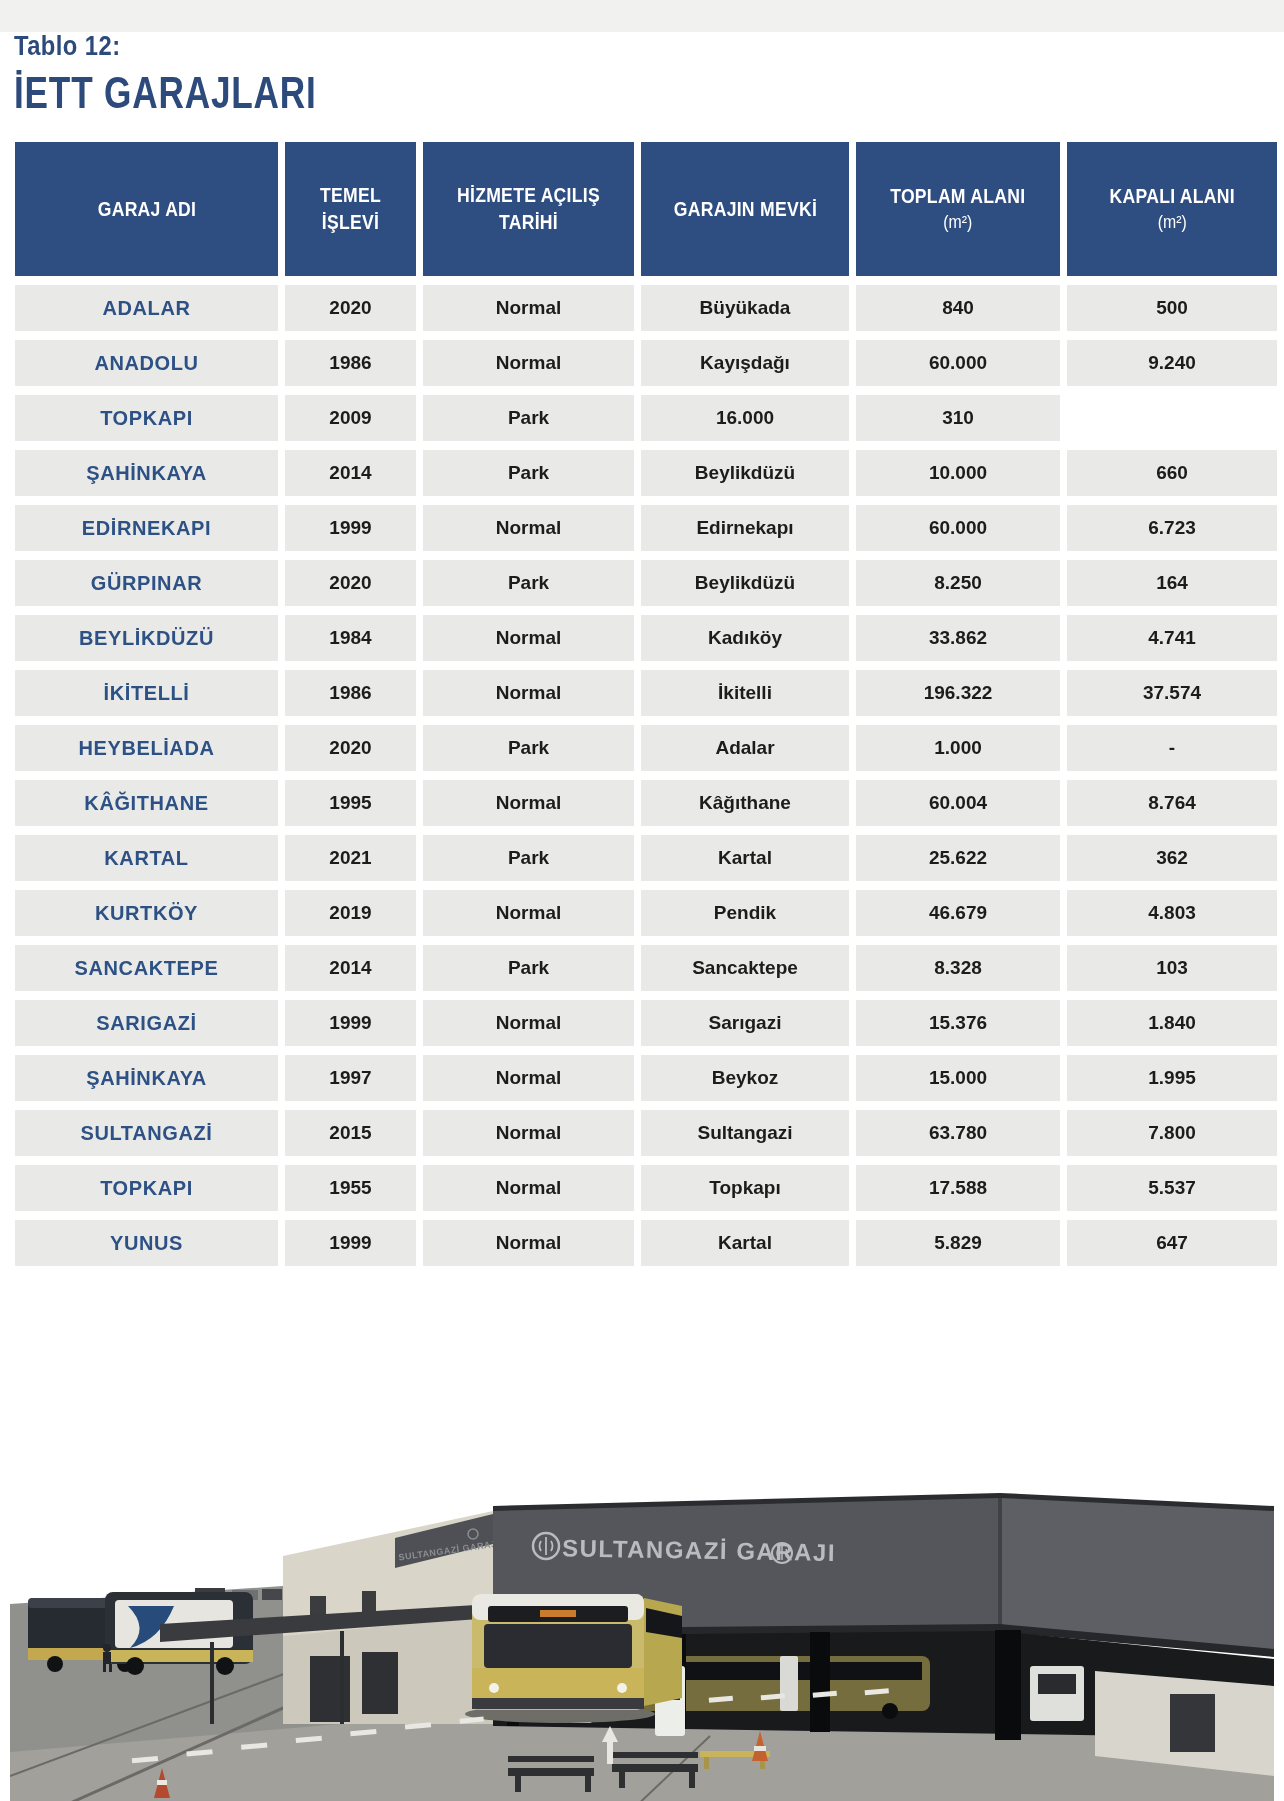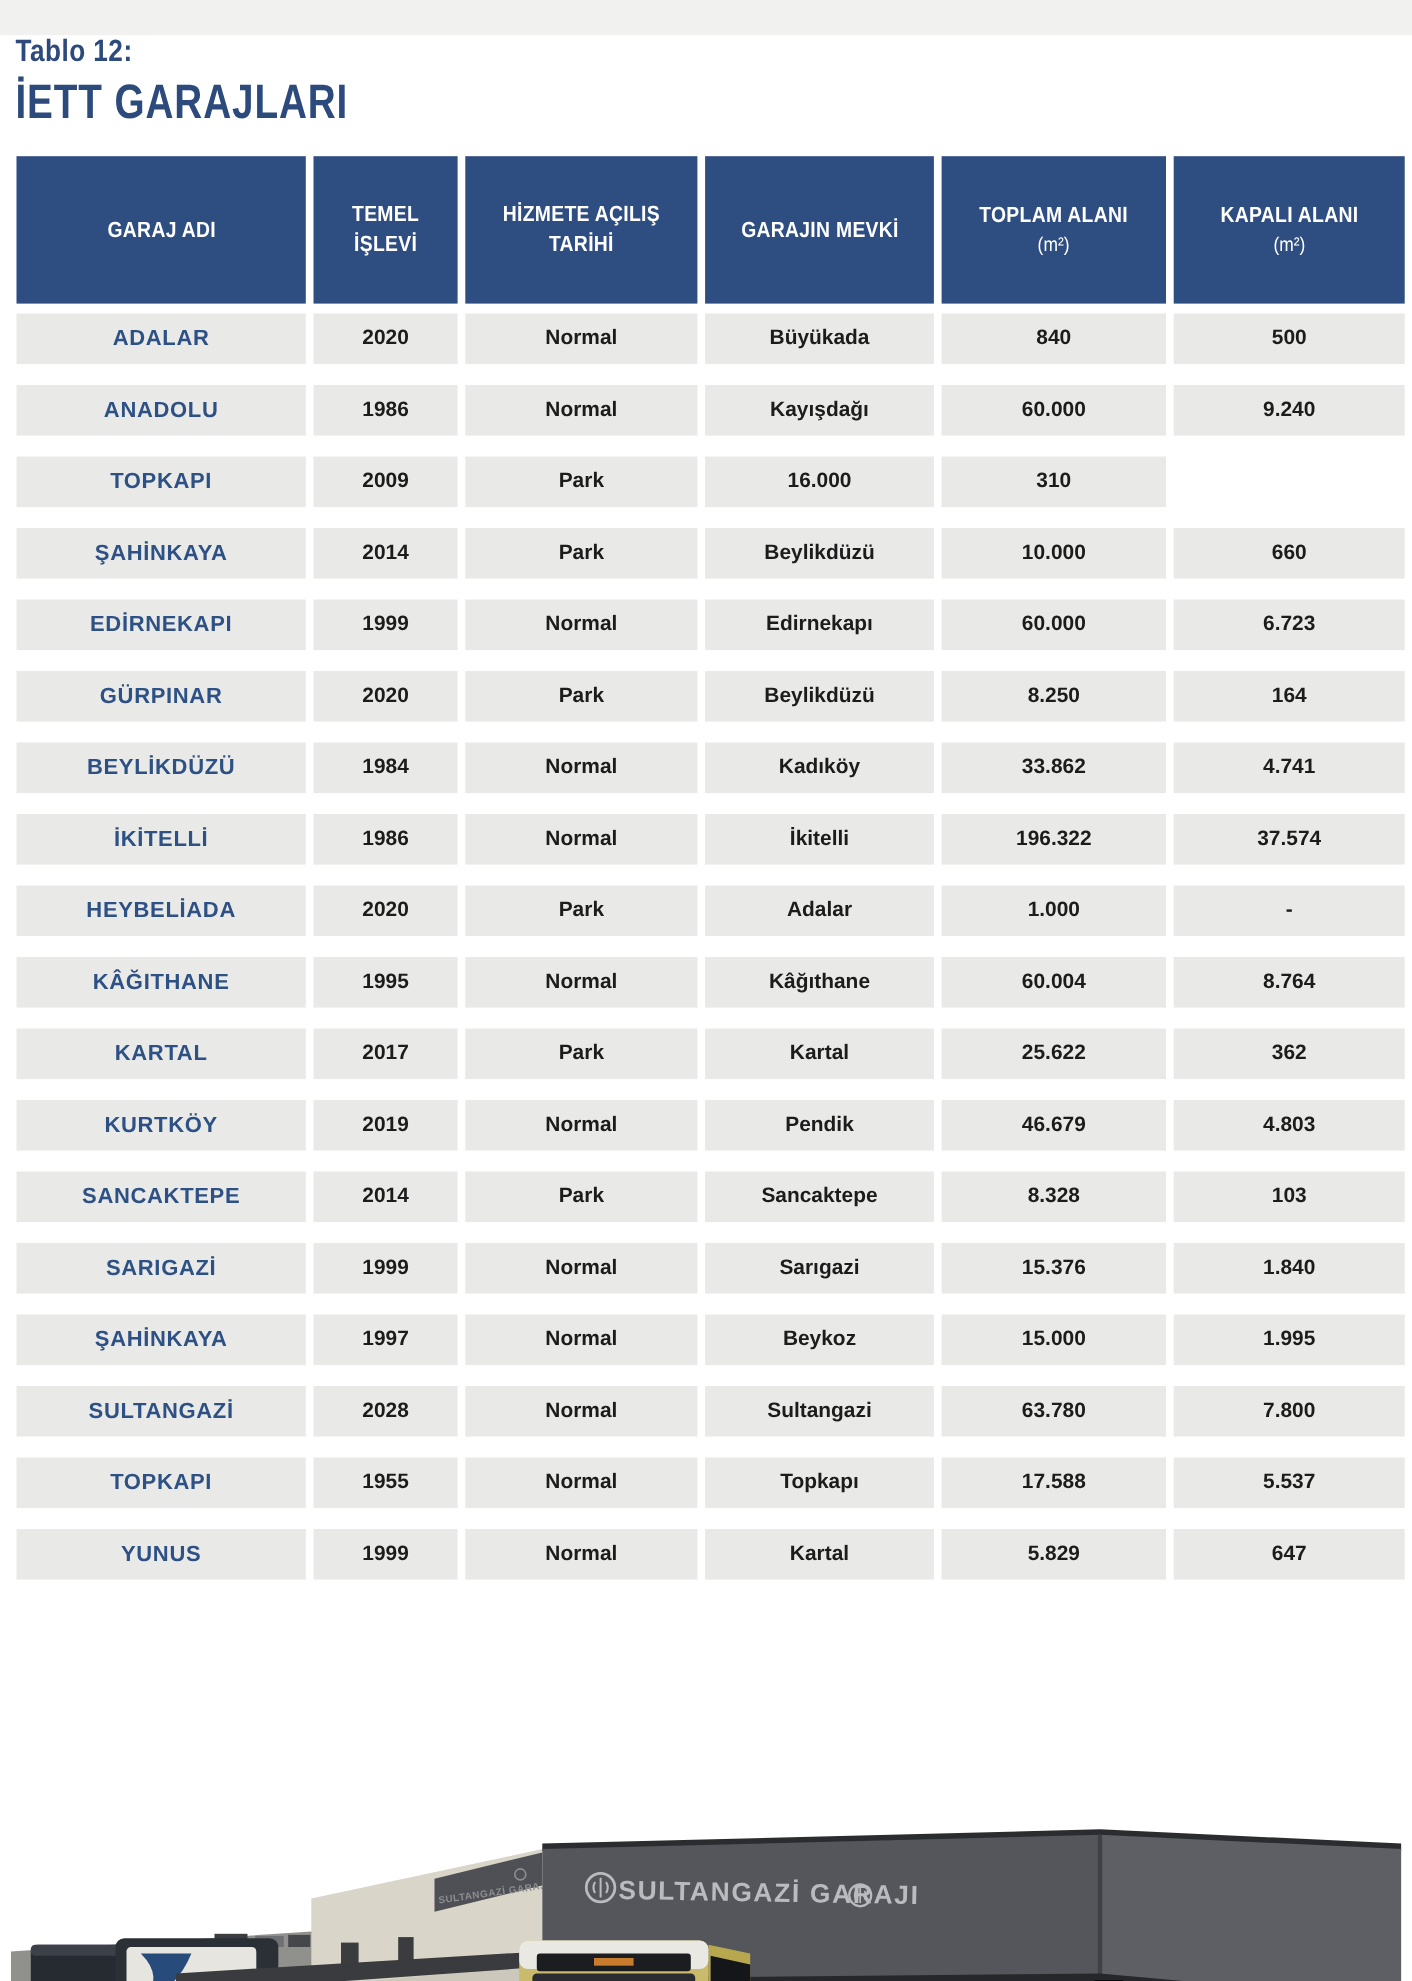--- a/index.html
+++ b/index.html
@@ -3,21 +3,21 @@
 <meta charset="utf-8">
 <style>
   html,body{margin:0;padding:0;background:#ffffff;}
   body{width:1284px;font-family:"Liberation Sans",sans-serif;-webkit-font-smoothing:antialiased;}
   .top-strip{position:absolute;top:0;left:0;width:1284px;height:32px;background:#f1f1ef;}
   .page{position:relative;padding:4px 10px;}
   .title-block{padding-top:26px;padding-left:4px;}
   .table-label{font-size:28px;font-weight:700;color:var(--accent-text);transform:scaleX(.85);transform-origin:left;letter-spacing:.5px;}
   .page-title{font-size:44px;font-weight:800;color:var(--accent-text);margin:6px 0 24px 0;transform:scaleX(.8);transform-origin:left;letter-spacing:1px;}
   .garages-table{margin-left:5px;}
-  .thead,.row{display:grid;grid-template-columns:263px 131px 211px 208px 204px 210px;column-gap:7px;margin-bottom:19px;}
+  .thead,.row{display:grid;grid-template-columns:263px 131px 211px 208px 204px 210px;column-gap:7px;margin-bottom:9px;}
   .thead{margin-bottom:9px;}
   .th{background:var(--header-bg);color:#ffffff;height:134px;display:flex;align-items:center;justify-content:center;text-align:center;padding:0 6px;box-sizing:border-box;}
   .th .inner{transform:scaleX(.88);font-weight:700;font-size:20px;line-height:1.35;letter-spacing:.3px;}
   .th .unit{display:block;font-weight:400;font-size:18px;letter-spacing:0;}
   .td{background:var(--row-bg);height:46px;display:flex;align-items:center;justify-content:center;font-weight:700;font-size:19px;color:#1c1c1c;}
   .td.name{color:var(--name-text);letter-spacing:.6px;font-size:20px;}
   figure.photo{margin:40px 0 0 0;width:1264px;}
   figure.photo svg{display:block;}
   .sign-text{font-family:"Liberation Sans",sans-serif;font-weight:700;}
 </style>
@@ -129,21 +129,21 @@
         <div class="row">
           <div class="td name">KÂĞITHANE</div>
           <div class="td">1995</div>
           <div class="td">Normal</div>
           <div class="td">Kâğıthane</div>
           <div class="td">60.004</div>
           <div class="td">8.764</div>
         </div>
         <div class="row">
           <div class="td name">KARTAL</div>
-          <div class="td">2017</div>
+          <div class="td">2021</div>
           <div class="td">Park</div>
           <div class="td">Kartal</div>
           <div class="td">25.622</div>
           <div class="td">362</div>
         </div>
         <div class="row">
           <div class="td name">KURTKÖY</div>
           <div class="td">2019</div>
           <div class="td">Normal</div>
           <div class="td">Pendik</div>
@@ -169,21 +169,21 @@
         <div class="row">
           <div class="td name">ŞAHİNKAYA</div>
           <div class="td">1997</div>
           <div class="td">Normal</div>
           <div class="td">Beykoz</div>
           <div class="td">15.000</div>
           <div class="td">1.995</div>
         </div>
         <div class="row">
           <div class="td name">SULTANGAZİ</div>
-          <div class="td">2028</div>
+          <div class="td">2015</div>
           <div class="td">Normal</div>
           <div class="td">Sultangazi</div>
           <div class="td">63.780</div>
           <div class="td">7.800</div>
         </div>
         <div class="row">
           <div class="td name">TOPKAPI</div>
           <div class="td">1955</div>
           <div class="td">Normal</div>
           <div class="td">Topkapı</div>

